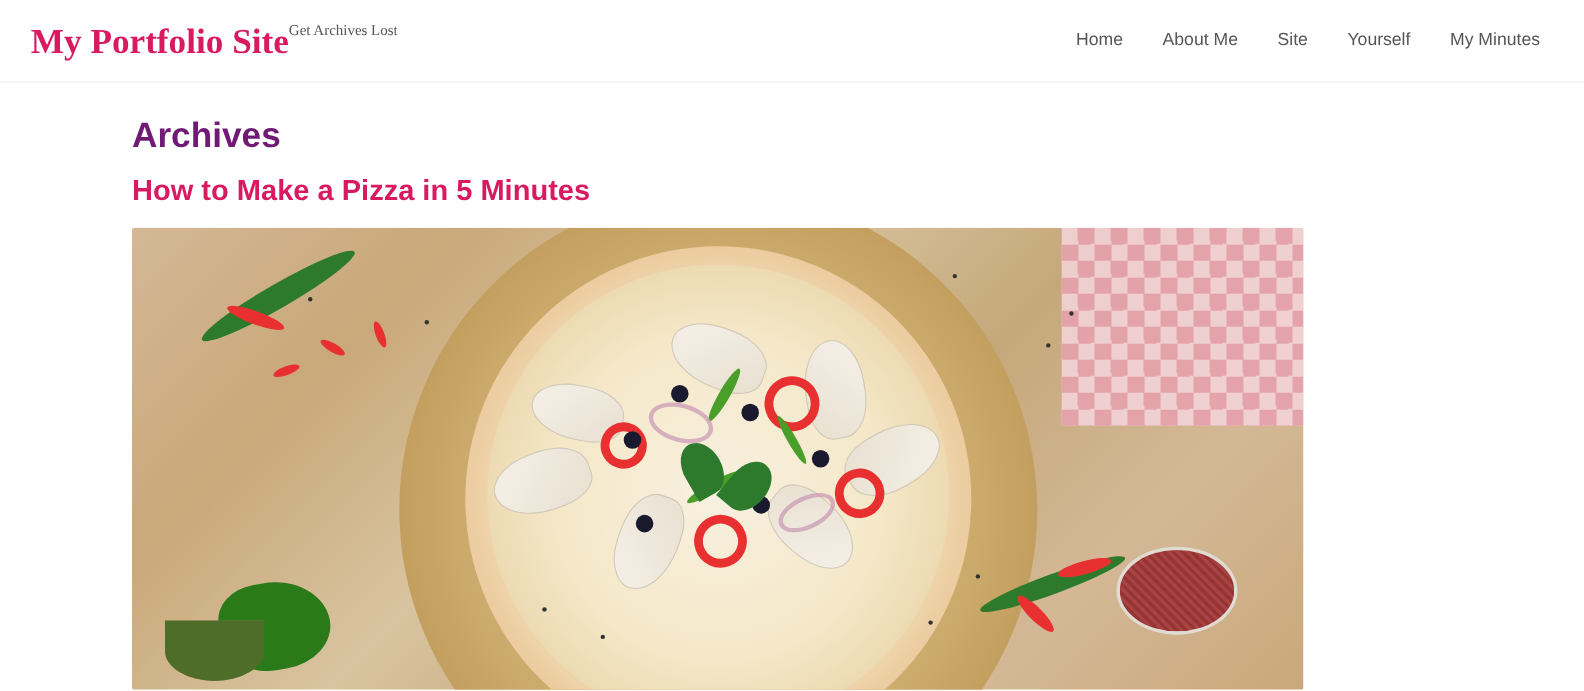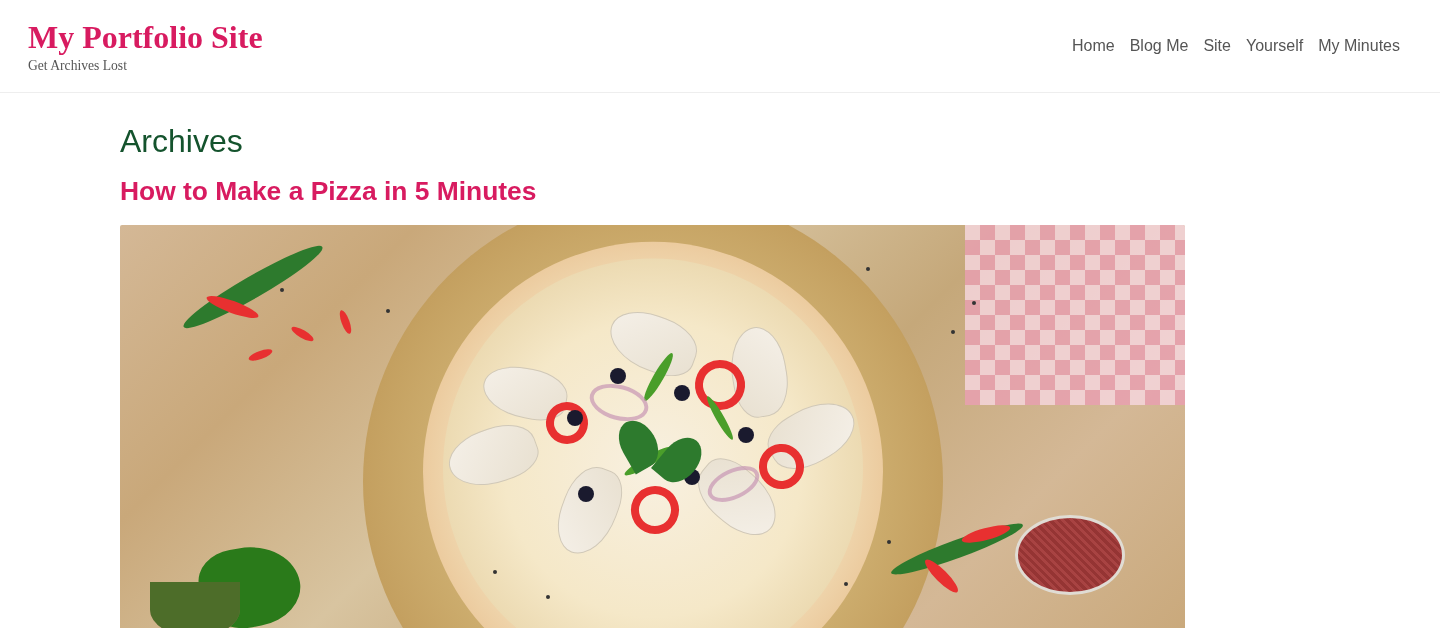--- a/index.html
+++ b/index.html
@@ -21,59 +21,59 @@
       display: flex;
       align-items: center;
       justify-content: space-between;
       padding: 18px 40px 18px 28px;
       border-bottom: 1px solid #eee;
       background: #fff;
     }
 
     .site-branding {
       display: flex;
-      flex-direction: column;
+      flex-direction: row;
     }
 
     .site-title {
       font-size: 2rem;
       font-weight: bold;
       color: #d81b60;
       font-family: Georgia, serif;
       line-height: 1.2;
     }
 
     .site-tagline {
       font-size: 0.85rem;
       color: #555;
       margin-top: 2px;
     }
 
     nav {
       display: flex;
       align-items: flex-start;
-      gap: 15px;
+      gap: 36px;
     }
 
     nav a {
       text-decoration: none;
       color: #555;
       font-size: 1rem;
       font-family: Arial, sans-serif;
       transition: color 0.2s;
     }
 
     main {
       padding: 30px 40px 0 120px;
     }
 
     .archives-heading {
       font-size: 2rem;
-      font-weight: normal;
-      color: #14532d;
+      font-weight: bold;
+      color: #701a75;
       margin-bottom: 16px;
       font-family: Arial, sans-serif;
     }
 
     .post-title {
       font-size: 1.65rem;
       font-weight: bold;
       color: #d81b60;
       margin-bottom: 18px;
       font-family: Arial, sans-serif;
@@ -289,21 +289,21 @@
 </head>
 <body>
 
 <header>
   <div class="site-branding">
     <span class="site-title">My Portfolio Site</span>
     <span class="site-tagline">Get Archives Lost</span>
   </div>
   <nav>
     <a href="#">Home</a>
-    <a href="#">Blog Me</a>
+    <a href="#">About Me</a>
     <a href="#">Site</a>
     <a href="#">Yourself</a>
     <a href="#">My Minutes</a>
   </nav>
 </header>
 
 <main>
   <h1 class="archives-heading">Archives</h1>
   <h2 class="post-title">
     <a href="#">How to Make a Pizza in 5 Minutes</a>

